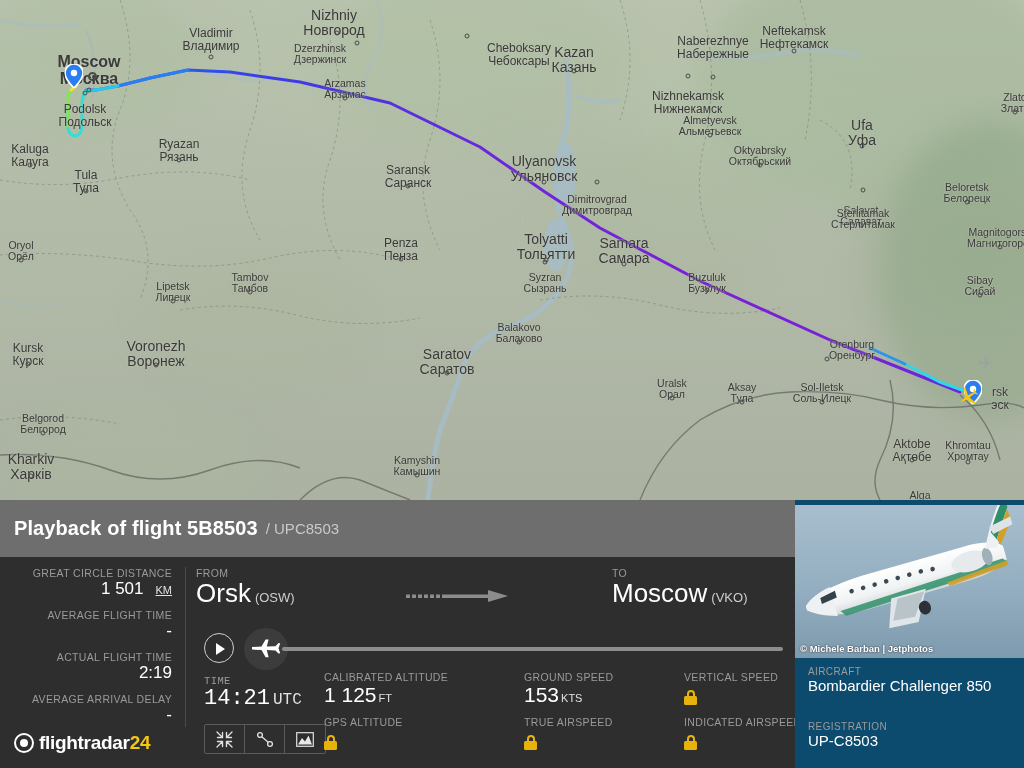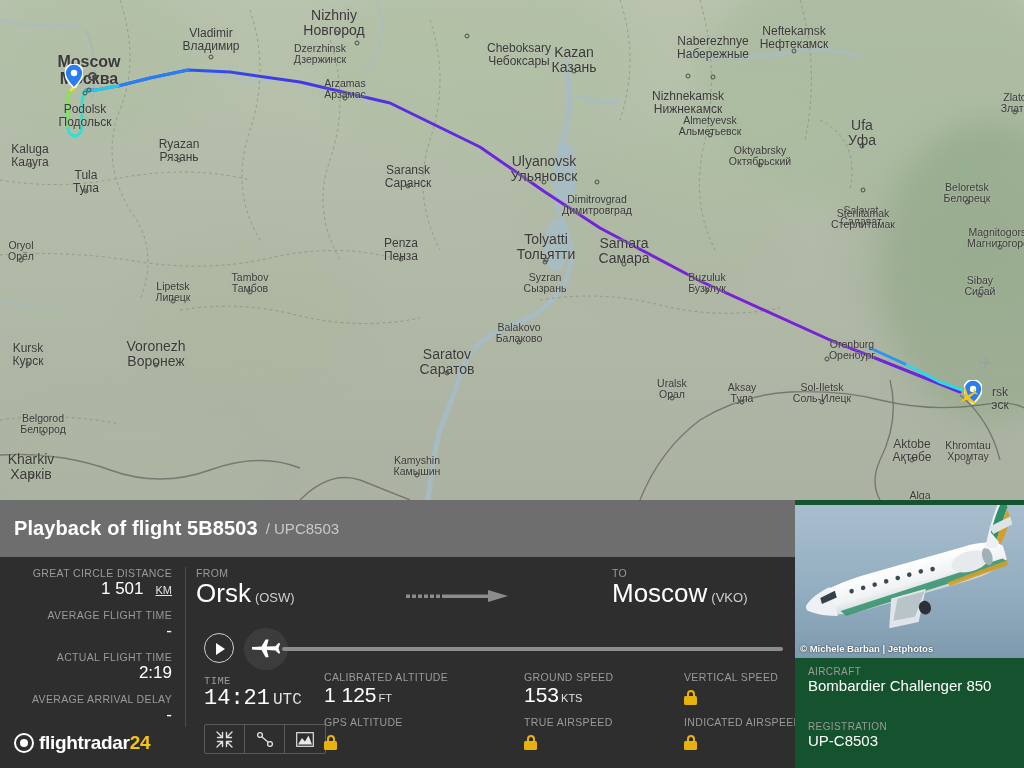--- a/index.html
+++ b/index.html
@@ -176,21 +176,21 @@
     border-radius: 4px 4px 0 0;
   }
   .lockicon .body {
     position: absolute; left: 0; bottom: 0; width: 13px; height: 9px;
     background: #e8b20d; border-radius: 1.5px;
   }
 
   
   #rightcard {
     position: absolute; left: 795px; top: 0; width: 229px; height: 268px;
-    background: #14532d;
+    background: #0c4a6e;
   }
   #photo {
     position: absolute; left: 0; top: 5px; width: 229px; height: 153px;
     overflow: hidden;
     background: linear-gradient(180deg,#9fb6c4 0%, #8fa9ba 45%, #7e9aad 100%);
   }
   #photocredit {
     position: absolute; left: 5px; bottom: 4px;
     color: #ffffff; font-size: 9.5px; font-weight: 700;
     text-shadow: 0 0 2px rgba(0,0,0,0.8);

